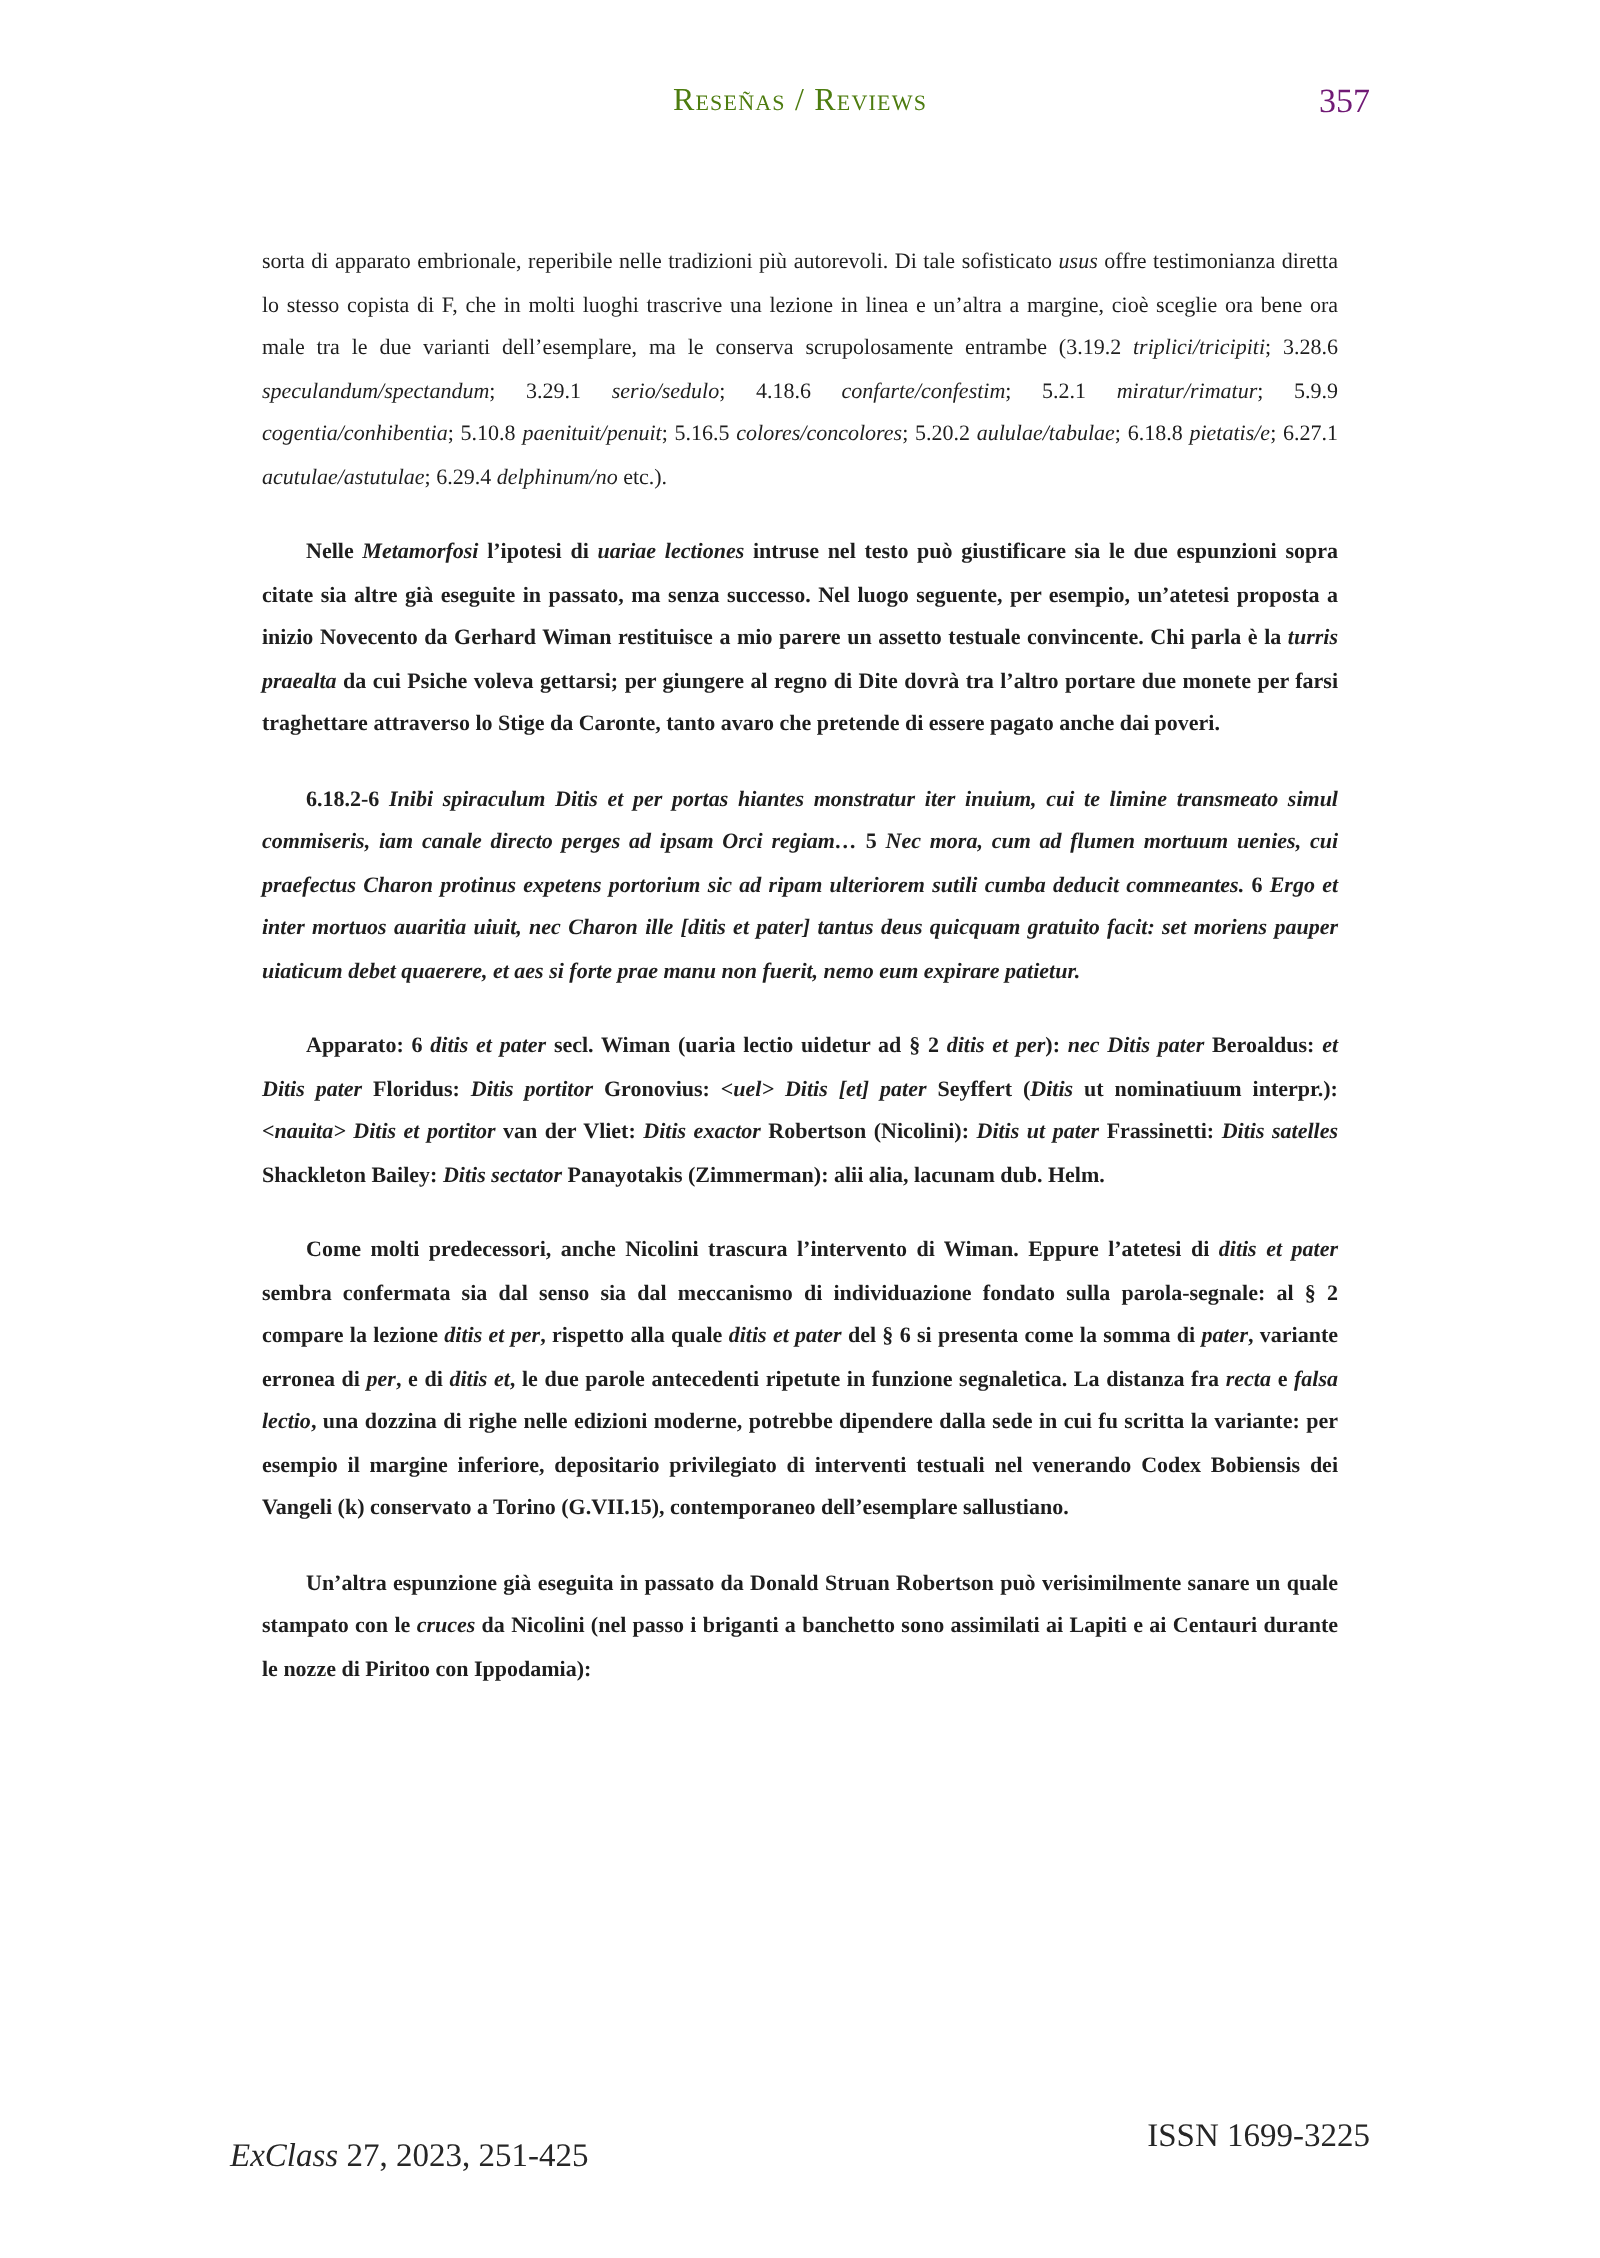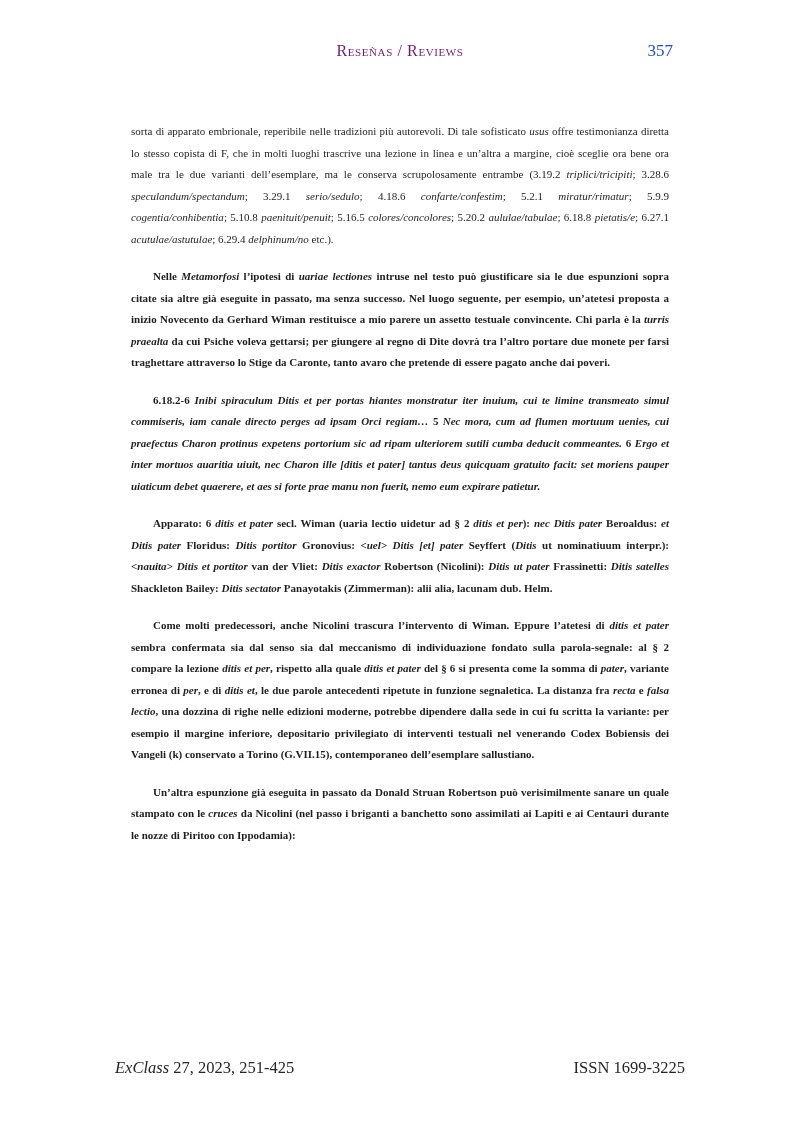--- a/index.html
+++ b/index.html
@@ -22,28 +22,28 @@
     left: 115px;
     width: 570px;
     height: 22px;
   }
   .running-title {
     display: block;
     text-align: center;
     font-variant: small-caps;
     font-size: 16px;
     letter-spacing: 0.6px;
-    color: #701a75;
+    color: #4d7c0f;
   }
   .pgnum {
     position: absolute;
-    right: 12px;
+    right: 0;
     top: -1px;
     font-size: 17px;
-    color: #1d4ed8;
+    color: #701a75;
   }
   .body-text {
     position: absolute;
     top: 105px;
     left: 115px;
     width: 570px;
   }
   .para {
     margin: 16px;
     font-size: 11px;
@@ -63,21 +63,21 @@
     position: absolute;
     top: 1058px;
     left: 115px;
     width: 570px;
     font-size: 16.5px;
     color: #262626;
   }
   .foot-left {
     position: absolute;
     left: 0;
-    top: 0;
+    top: 10px;
     white-space: pre;
   }
   .foot-right {
     position: absolute;
     right: 0;
     top: 0;
   }
 </style>
 </head>
 <body>

